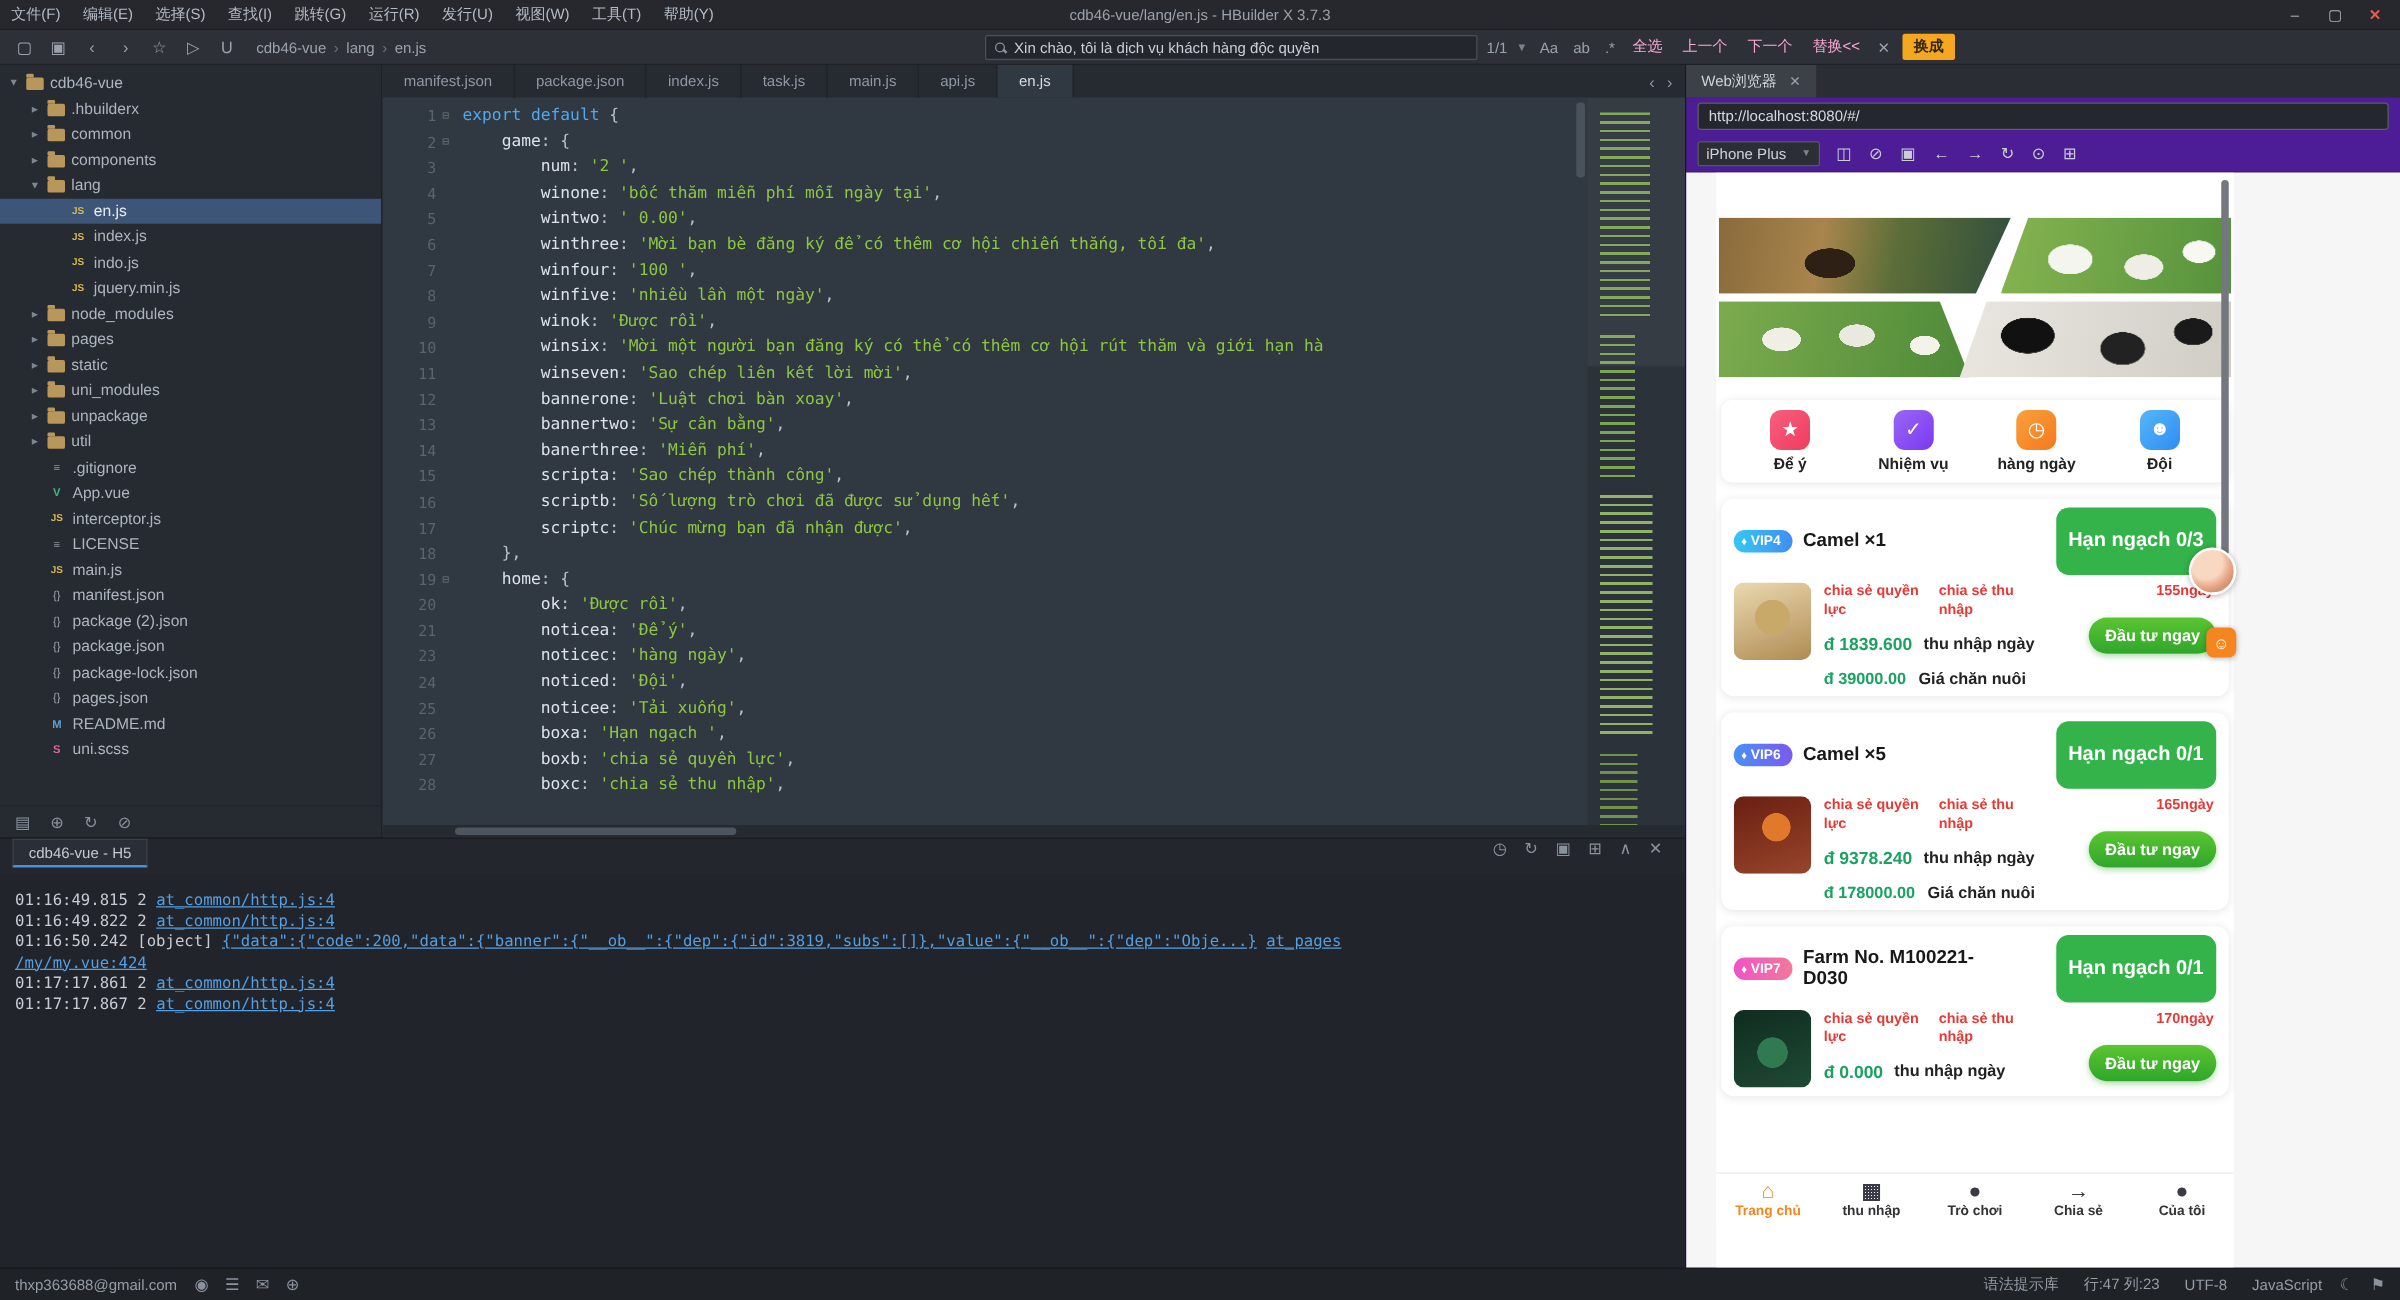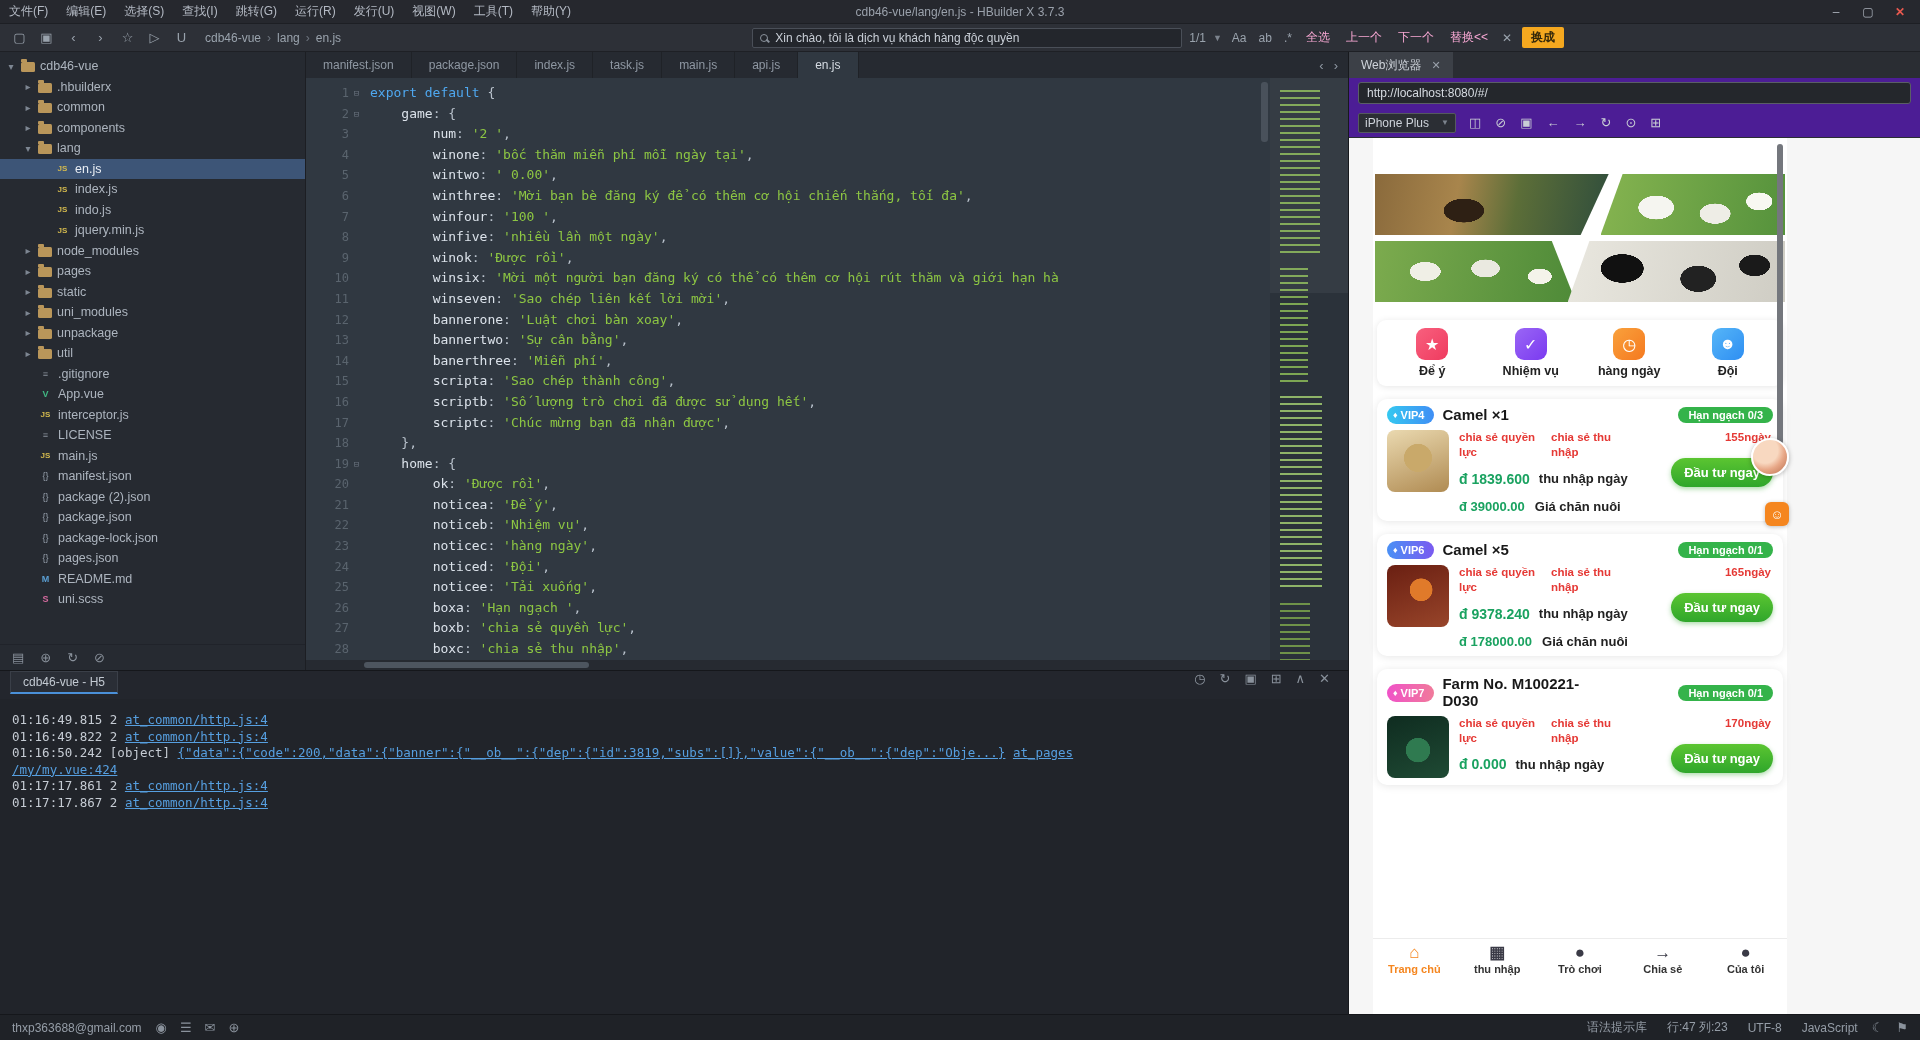--- a/index.html
+++ b/index.html
@@ -16,21 +16,21 @@
   .wbtn{width:28px;text-align:center;color:#aab0ba;font-size:12px}
   .wbtn.close{color:#e8594f;font-weight:700}
 
   
   .toolbar{height:28px;background:#2d3037;display:flex;align-items:center;flex:none;border-bottom:1px solid #1e2025;padding-left:6px}
   .tb-icons{display:flex;align-items:center}
   .tbtn{width:27px;text-align:center;color:#99a2ac;font-size:13px;line-height:28px}
   .breadcrumb{display:flex;align-items:center;gap:6px;margin-left:10px;color:#9aa3ad}
   .bsep{color:#6c737d}
   .findbar{margin-left:auto;margin-right:356px;display:flex;align-items:center;gap:7px}
-  .search-box{width:430px;height:20px;background:#23262c;border:1px solid #4a4f58;border-radius:2px;display:flex;align-items:center;padding:0 7px}
+  .search-box{width:394px;height:20px;background:#23262c;border:1px solid #4a4f58;border-radius:2px;display:flex;align-items:center;padding:0 7px}
   .mag{width:8px;height:8px;border:1.5px solid #8a929c;border-radius:50%;position:relative;margin-right:7px;flex:none}
   .mag::after{content:'';position:absolute;width:4px;height:1.5px;background:#8a929c;transform:rotate(45deg);right:-3px;bottom:-1px}
   .search-box input{background:transparent;border:none;outline:none;color:#c9cfd7;font-size:12px;width:100%;font-family:"Liberation Sans",sans-serif}
   .fcount{color:#9aa3ad;white-space:nowrap}
   .fcaret{color:#7c838d;font-size:9px}
   .ftgl{color:#9aa3ad;padding:1px 3px;border-radius:2px}
   .fbtn{color:#f9a8d4;padding:1px 4px;white-space:nowrap}
   .fclose{color:#9aa3ad;padding:0 3px}
   .replace-chip{background:#f5a81f;color:#33270a;padding:2px 9px;border-radius:2px;font-weight:700;white-space:nowrap}
 
@@ -134,21 +134,21 @@
   .qcard{margin:18px 4px 0;background:#fff;border-radius:9px;box-shadow:0 1px 7px rgba(0,0,0,.10);display:flex;padding:8px 6px}
   .qitem{flex:1;display:flex;flex-direction:column;align-items:center;gap:4px}
   .qicon{width:32px;height:32px;border-radius:9px;color:#fff;font-size:16px;display:flex;align-items:center;justify-content:center}
   .qlabel{font-size:12.5px;color:#222;font-weight:700}
 
   .vcard{margin:13px 4px 0;background:#fff;border-radius:10px;box-shadow:0 1px 8px rgba(0,0,0,.10);padding:7px 10px;position:relative}
   .vhead{display:flex;align-items:center;gap:8px}
   .vbadge{height:18px;border-radius:9px;padding:0 10px 0 6px;color:#fff;font-size:11px;font-weight:700;display:flex;align-items:center;gap:3px;flex:none}
   .vdiamond{font-size:9px}
   .vtitle{font-size:15px;font-weight:700;color:#181818;line-height:1.12;max-width:158px}
-  .vquota{margin-left:auto;background:#34b34a;color:#fff;font-size:11px;font-weight:700;padding:2px 10px;border-radius:10px;white-space:nowrap;flex:none}
+  .vquota{margin-left:auto;background:#34b34a;color:#fff;font-size:16px;font-weight:700;padding:18px 10px;border-radius:10px;white-space:nowrap;flex:none}
   .vbody{display:flex;gap:10px;margin-top:6px}
   .vimg{width:62px;height:62px;border-radius:8px;flex:none}
   .img1{background:radial-gradient(circle at 50% 45%,#c9a96a 0 30%,rgba(0,0,0,0) 31%),linear-gradient(160deg,#ead9b0,#b08b52)}
   .img2{background:radial-gradient(circle at 55% 40%,#e07a2a 0 22%,rgba(0,0,0,0) 23%),linear-gradient(160deg,#6a1f12,#98452a)}
   .img3{background:radial-gradient(circle at 50% 55%,#2f7a50 0 26%,rgba(0,0,0,0) 27%),linear-gradient(160deg,#0f2c20,#1f4a34)}
   .vright{flex:1;position:relative;min-width:0}
   .vshare-row{display:flex;font-size:11.5px;color:#e53935;font-weight:700;line-height:1.3}
   .share1{width:92px}
   .share2{width:86px}
   .days{margin-left:auto;padding-right:2px;white-space:nowrap}
@@ -420,21 +420,20 @@
                 <div class="cline"><span class="gut"><span class="lnum">12</span><span class="fold"></span></span><span class="ctext"><span class="c-p">        </span><span class="c-y">bannerone</span><span class="c-p">: </span><span class="c-s">'Luật chơi bàn xoay'</span><span class="c-p">,</span></span></div>
                 <div class="cline"><span class="gut"><span class="lnum">13</span><span class="fold"></span></span><span class="ctext"><span class="c-p">        </span><span class="c-y">bannertwo</span><span class="c-p">: </span><span class="c-s">'Sự cân bằng'</span><span class="c-p">,</span></span></div>
                 <div class="cline"><span class="gut"><span class="lnum">14</span><span class="fold"></span></span><span class="ctext"><span class="c-p">        </span><span class="c-y">banerthree</span><span class="c-p">: </span><span class="c-s">'Miễn phí'</span><span class="c-p">,</span></span></div>
                 <div class="cline"><span class="gut"><span class="lnum">15</span><span class="fold"></span></span><span class="ctext"><span class="c-p">        </span><span class="c-y">scripta</span><span class="c-p">: </span><span class="c-s">'Sao chép thành công'</span><span class="c-p">,</span></span></div>
                 <div class="cline"><span class="gut"><span class="lnum">16</span><span class="fold"></span></span><span class="ctext"><span class="c-p">        </span><span class="c-y">scriptb</span><span class="c-p">: </span><span class="c-s">'Số lượng trò chơi đã được sử dụng hết'</span><span class="c-p">,</span></span></div>
                 <div class="cline"><span class="gut"><span class="lnum">17</span><span class="fold"></span></span><span class="ctext"><span class="c-p">        </span><span class="c-y">scriptc</span><span class="c-p">: </span><span class="c-s">'Chúc mừng bạn đã nhận được'</span><span class="c-p">,</span></span></div>
                 <div class="cline"><span class="gut"><span class="lnum">18</span><span class="fold"></span></span><span class="ctext"><span class="c-p">    },</span></span></div>
                 <div class="cline"><span class="gut"><span class="lnum">19</span><span class="fold">⊟</span></span><span class="ctext"><span class="c-p">    </span><span class="c-y">home</span><span class="c-p">: {</span></span></div>
                 <div class="cline"><span class="gut"><span class="lnum">20</span><span class="fold"></span></span><span class="ctext"><span class="c-p">        </span><span class="c-y">ok</span><span class="c-p">: </span><span class="c-s">'Được rồi'</span><span class="c-p">,</span></span></div>
                 <div class="cline"><span class="gut"><span class="lnum">21</span><span class="fold"></span></span><span class="ctext"><span class="c-p">        </span><span class="c-y">noticea</span><span class="c-p">: </span><span class="c-s">'Để ý'</span><span class="c-p">,</span></span></div>
-                <div class="cline"><span class="gut"><span class="lnum">22</span><span class="fold"></span></span><span class="ctext"><span class="c-p">        </span><span class="c-y">noticeb</span><span class="c-p">: </span><span class="c-s">'Nhiệm vụ'</span><span class="c-p">,</span></span></div>
                 <div class="cline"><span class="gut"><span class="lnum">23</span><span class="fold"></span></span><span class="ctext"><span class="c-p">        </span><span class="c-y">noticec</span><span class="c-p">: </span><span class="c-s">'hàng ngày'</span><span class="c-p">,</span></span></div>
                 <div class="cline"><span class="gut"><span class="lnum">24</span><span class="fold"></span></span><span class="ctext"><span class="c-p">        </span><span class="c-y">noticed</span><span class="c-p">: </span><span class="c-s">'Đội'</span><span class="c-p">,</span></span></div>
                 <div class="cline"><span class="gut"><span class="lnum">25</span><span class="fold"></span></span><span class="ctext"><span class="c-p">        </span><span class="c-y">noticee</span><span class="c-p">: </span><span class="c-s">'Tải xuống'</span><span class="c-p">,</span></span></div>
                 <div class="cline"><span class="gut"><span class="lnum">26</span><span class="fold"></span></span><span class="ctext"><span class="c-p">        </span><span class="c-y">boxa</span><span class="c-p">: </span><span class="c-s">'Hạn ngạch '</span><span class="c-p">,</span></span></div>
                 <div class="cline"><span class="gut"><span class="lnum">27</span><span class="fold"></span></span><span class="ctext"><span class="c-p">        </span><span class="c-y">boxb</span><span class="c-p">: </span><span class="c-s">'chia sẻ quyền lực'</span><span class="c-p">,</span></span></div>
                 <div class="cline"><span class="gut"><span class="lnum">28</span><span class="fold"></span></span><span class="ctext"><span class="c-p">        </span><span class="c-y">boxc</span><span class="c-p">: </span><span class="c-s">'chia sẻ thu nhập'</span><span class="c-p">,</span></span></div>
               </div>
             <div class="vthumb"></div>
             <div class="minimap">
               <div class="mini-view"></div>

